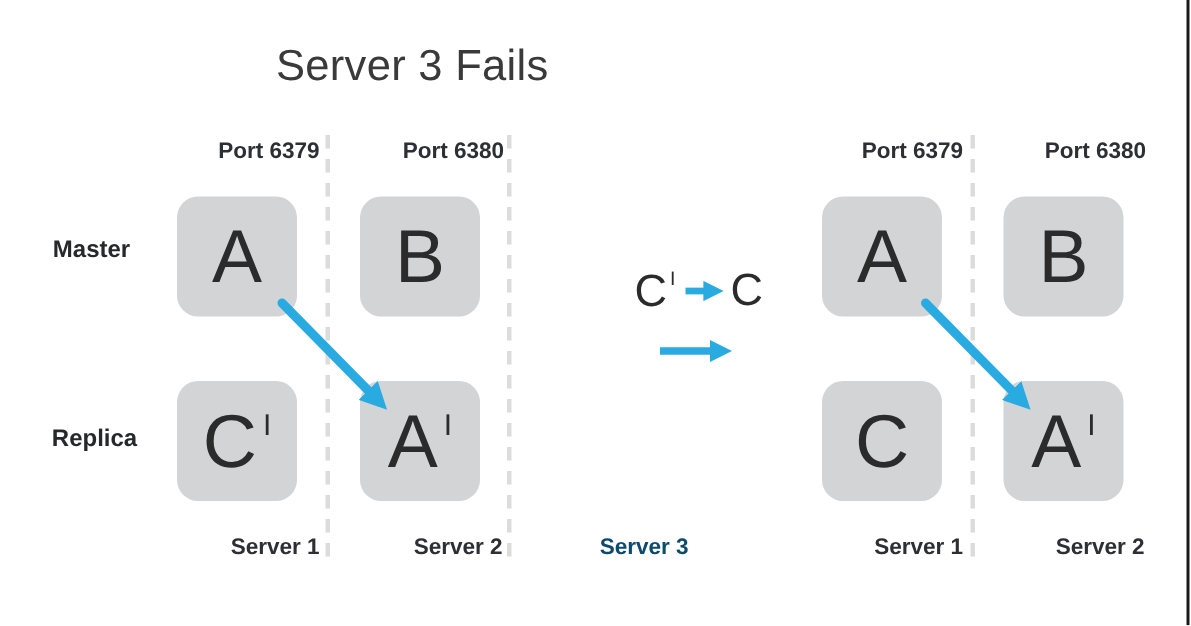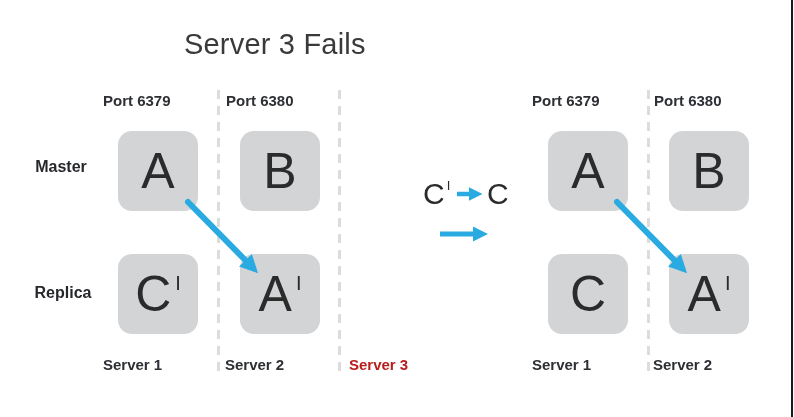--- a/index.html
+++ b/index.html
@@ -5,24 +5,24 @@
   html,body{margin:0;padding:0;background:#ffffff;}
   #canvas{
     position:relative;width:794px;height:417px;background:#ffffff;
     font-family:"Liberation Sans",sans-serif;overflow:hidden;
   }
   .title{
     position:absolute;left:184px;top:28px;margin:0;
     font-size:29px;font-weight:400;color:#3a3a3a;letter-spacing:.2px;
   }
   .col-label{
-    position:absolute;width:110px;text-align:left;
+    position:absolute;width:110px;text-align:right;
     font-size:15px;font-weight:700;color:#2d2f34;
   }
-  .muted{color:#b91c1c;}
+  .muted{color:#0c4a6e;}
   .row-label{
     position:absolute;width:84px;text-align:center;
     font-size:16px;font-weight:600;color:#26282c;
   }
   .cell{
     position:absolute;width:80px;height:80px;background:#d3d4d6;
     border-radius:14px;display:flex;align-items:center;justify-content:center;
   }
   .cell-text{font-size:50px;font-weight:400;color:#2b2b2b;line-height:1;}
   sup.prime{font-size:20px;font-weight:400;vertical-align:21px;margin-left:4px;}

